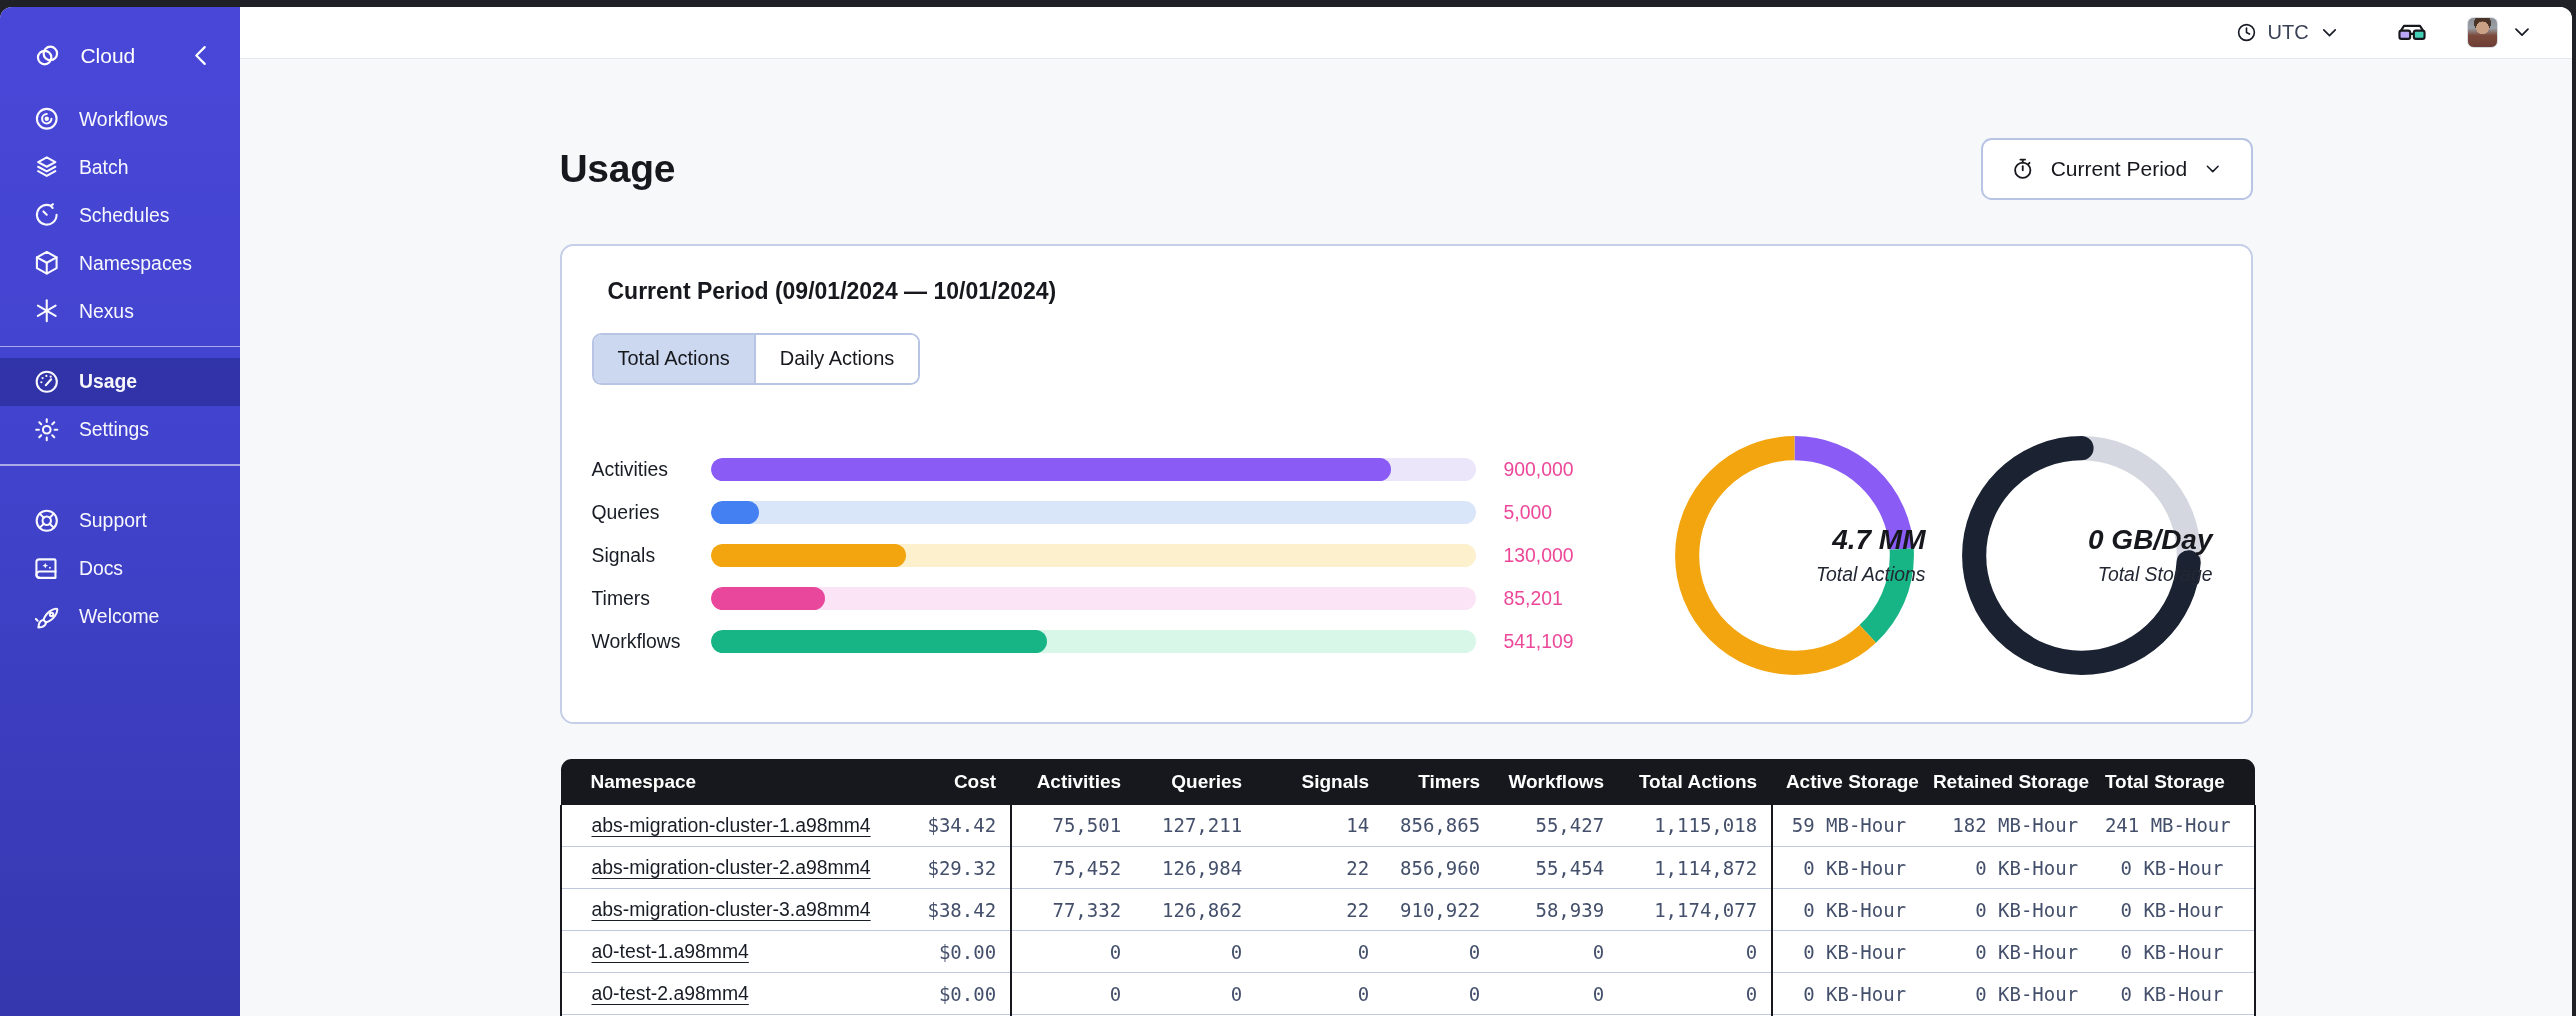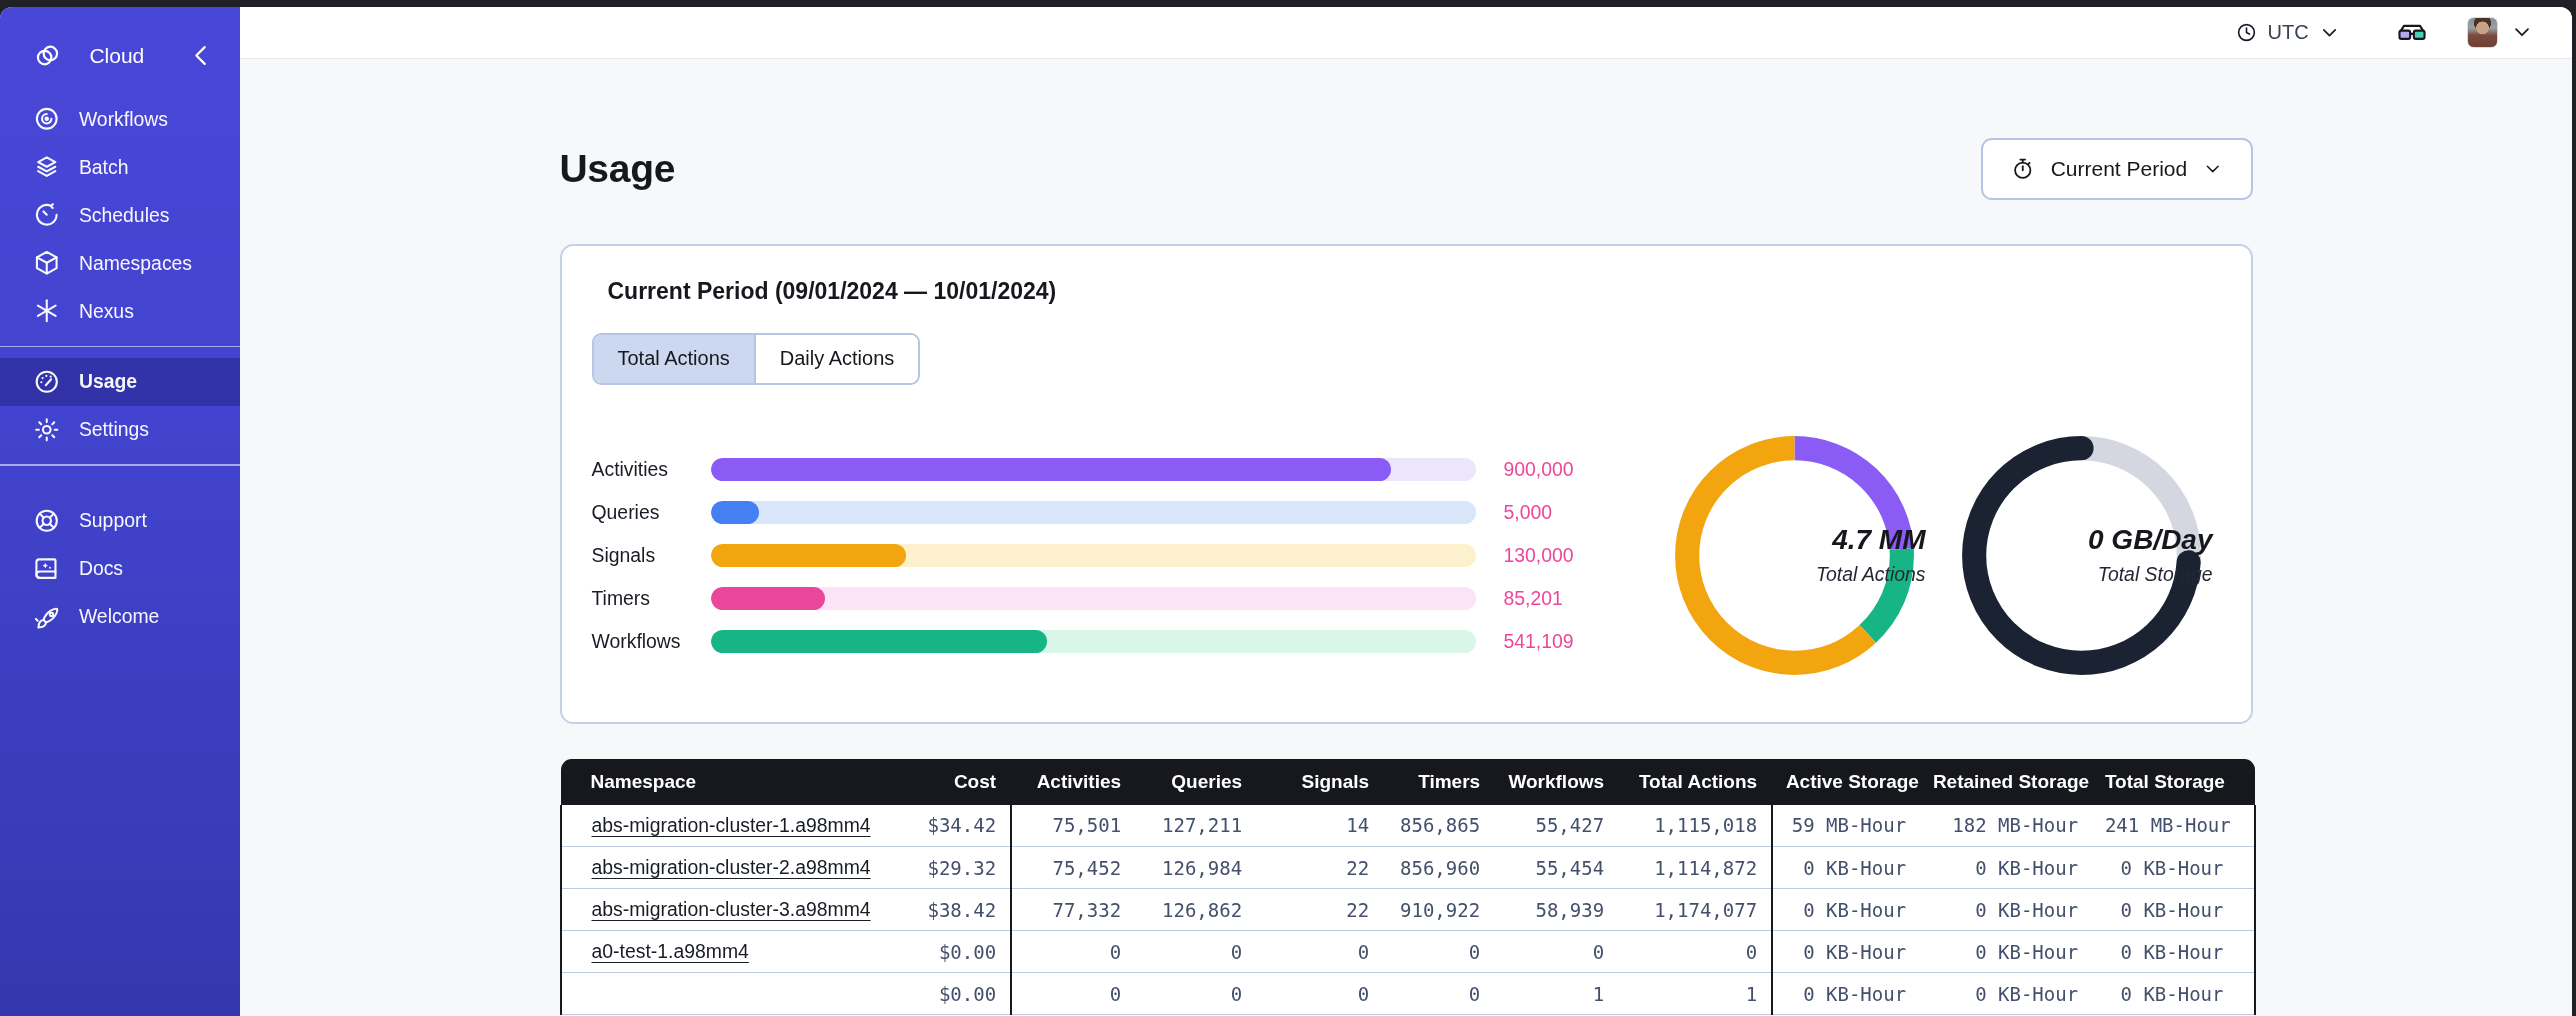--- a/index.html
+++ b/index.html
@@ -4,21 +4,21 @@
 <style>
   * { margin:0; padding:0; box-sizing:border-box; }
   html,body { width:2576px; height:1016px; overflow:hidden; background:#202127;
     font-family:"Liberation Sans", sans-serif; }
   .window { position:absolute; left:0; top:6.7px; right:4px; bottom:0;
     border-radius:12px 12px 0 0; overflow:hidden; display:flex; background:#f7f8fa; }
 
   
   .sidebar { width:240px; flex:0 0 240px; background:linear-gradient(180deg,#4947d8 0%,#4143cd 45%,#3537ae 100%);
     color:#fff; display:flex; flex-direction:column; padding-top:27px; }
-  .brand-row { display:flex; align-items:center; height:44px; padding:0 23px 0 32px; margin-bottom:17.4px;gap:9px; }
+  .brand-row { display:flex; align-items:center; height:44px; padding:0 23px 0 32px; margin-bottom:17.4px; }
   .brand-row .icon { width:31px; height:31px; }
   .brand-label { font-size:21px; font-weight:500; margin-left:17.4px; flex:1; }
   .collapse-btn { width:27px; height:27px; display:flex; align-items:center; justify-content:center; cursor:pointer; }
   .nav-item { display:flex; align-items:center; height:48px; padding:0 16px 0 32px;
     font-size:19.4px; color:rgba(255,255,255,0.96); cursor:pointer; }
   .nav-item .icon { width:29.5px; height:29.5px; flex:0 0 29.5px; }
   .nav-item .nav-label { margin-left:17.4px; }
   .nav-item.active { background:rgba(10,14,80,0.30); font-weight:600; }
   .sb-divider { height:1.3px; background:rgba(255,255,255,0.55); margin:10.7px 0; }
   .sb-spacer { height:20px; }
@@ -403,20 +403,33 @@
                 <td>0</td>
                 <td>0</td>
                 <td>0</td>
                 <td>0</td>
                 <td>0</td>
                 <td class=" thickL">0 KB-Hour</td>
                 <td>0 KB-Hour</td>
                 <td>0 KB-Hour</td>
               </tr>
               <tr>
+                <td class="c-ns"><a href="#">a0-test-2.a98mm4</a></td>
+                <td>$0.00</td>
+                <td class=" thickL">0</td>
+                <td>0</td>
+                <td>0</td>
+                <td>0</td>
+                <td>0</td>
+                <td>0</td>
+                <td class=" thickL">0 KB-Hour</td>
+                <td>0 KB-Hour</td>
+                <td>0 KB-Hour</td>
+              </tr>
+              <tr>
                 <td class="c-ns"></td>
                 <td>$0.00</td>
                 <td class=" thickL">0</td>
                 <td>0</td>
                 <td>0</td>
                 <td>0</td>
                 <td>1</td>
                 <td>1</td>
                 <td class=" thickL">0 KB-Hour</td>
                 <td>0 KB-Hour</td>

